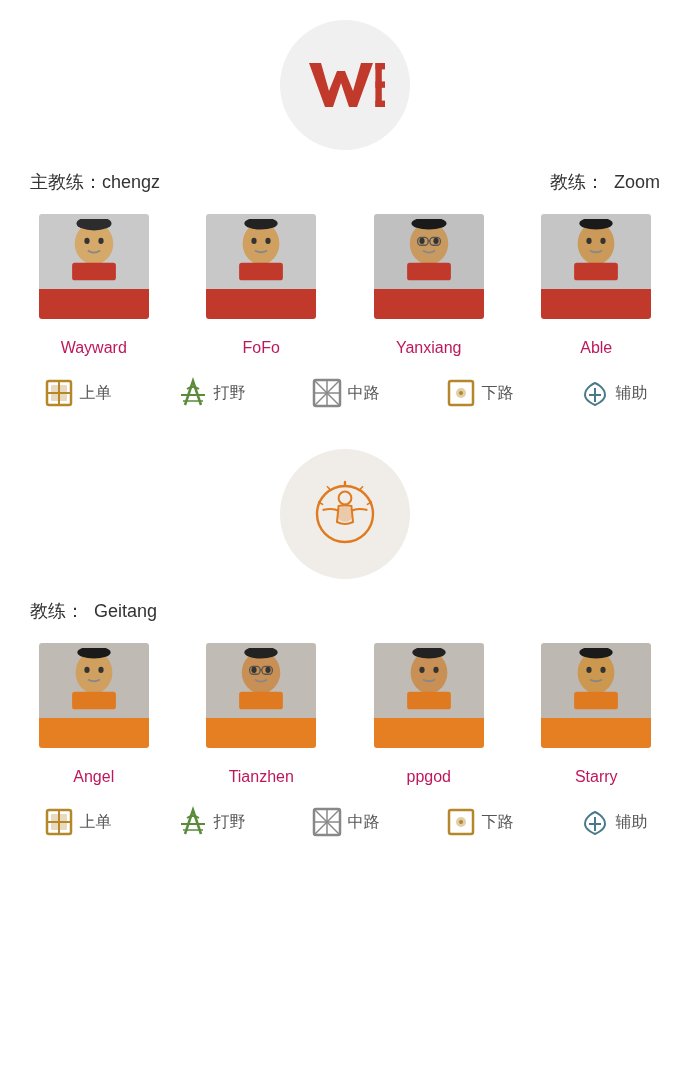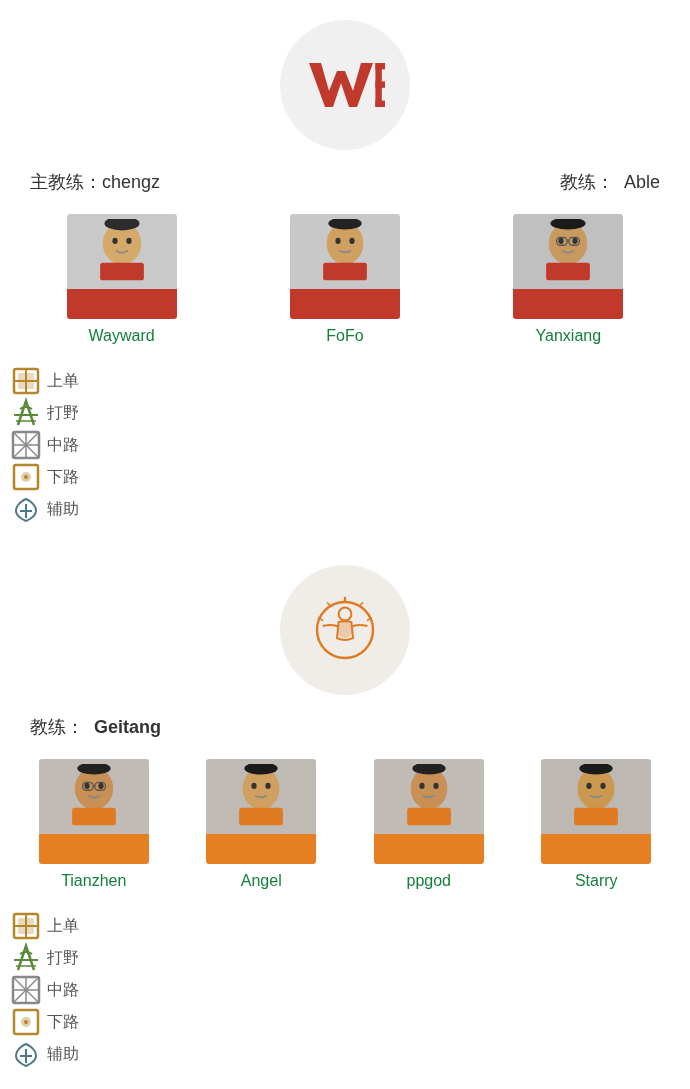--- a/index.html
+++ b/index.html
@@ -49,32 +49,31 @@
     }
 
     .player-card {
       display: flex;
       flex-direction: column;
       align-items: center;
       width: 120px;
     }
 
     .player-name {
-      margin-top: 8px;
+      margin-top: 20px;
       font-size: 16px;
-      color: #15803d;
+      color: #be185d;
       text-align: center;
     }
 
     
     .roles-row {
       display: flex;
       justify-content: space-around;
       padding: 10px 10px 20px;
-      flex-direction: column;
     }
 
     .role-item {
       display: flex;
       align-items: center;
       gap: 5px;
       font-size: 16px;
       color: #555;
     }
 
@@ -152,21 +151,21 @@
         <rect x="88" y="52" width="25" height="8" fill="#c0392b"></rect>
       </svg>
     </div>
   </div>
 
   <div class="coaches-row">
     <span>
       <span>主教练：</span><span style="font-weight:500;">chengz</span>
     </span>
     <span>
-      <span>教练：</span>&nbsp;&nbsp;<span style="font-weight:500;">Able</span>
+      <span>教练：</span>&nbsp;&nbsp;<span style="font-weight:500;">Zoom</span>
     </span>
   </div>
 
   <div class="players-row">
 
     <div class="player-card">
       <div class="player-img">
         <div class="player-head-area" style="background:#c9c9c9;">
           <svg width="70" height="70" viewBox="0 0 70 80">
             <ellipse cx="35" cy="28" rx="22" ry="24" fill="#d4a96a"></ellipse>
@@ -213,20 +212,36 @@
             <path d="M28 36 Q35 41 42 36" stroke="#888" stroke-width="2" fill="none"></path>
             <rect x="10" y="50" width="50" height="20" rx="3" fill="#c0392b"></rect>
             <ellipse cx="35" cy="5" rx="20" ry="7" fill="#1a1a1a"></ellipse>
           </svg>
         </div>
         <div class="player-jersey jersey-we"></div>
       </div>
       <div class="player-name">Yanxiang</div>
     </div>
 
+    <div class="player-card">
+      <div class="player-img">
+        <div class="player-head-area" style="background:#c5c5c5;">
+          <svg width="70" height="70" viewBox="0 0 70 80">
+            <ellipse cx="35" cy="28" rx="21" ry="24" fill="#cc9a58"></ellipse>
+            <ellipse cx="27" cy="25" rx="3" ry="3.5" fill="#333"></ellipse>
+            <ellipse cx="43" cy="25" rx="3" ry="3.5" fill="#333"></ellipse>
+            <path d="M28 36 Q35 40 42 36" stroke="#888" stroke-width="2" fill="none"></path>
+            <rect x="10" y="50" width="50" height="20" rx="3" fill="#c0392b"></rect>
+            <ellipse cx="35" cy="5" rx="19" ry="7" fill="#1a1a1a"></ellipse>
+          </svg>
+        </div>
+        <div class="player-jersey jersey-we"></div>
+      </div>
+      <div class="player-name">Able</div>
+    </div>
 
   </div>
 
   <div class="roles-row">
 
     <div class="role-item role-top">
       <svg class="role-icon" viewBox="0 0 32 32" fill="none">
         <rect x="4" y="4" width="24" height="24" rx="2" stroke="#b5862a" stroke-width="2.5" fill="none"></rect>
         <rect x="8" y="8" width="16" height="16" rx="1" fill="#b5862a" opacity="0.3"></rect>
         <line x1="16" y1="4" x2="16" y2="28" stroke="#b5862a" stroke-width="2"></line>
@@ -298,26 +313,43 @@
         <line x1="32" y1="20" x2="28" y2="16" stroke="#e07a20" stroke-width="2" stroke-linecap="round"></line>
         <line x1="68" y1="20" x2="72" y2="16" stroke="#e07a20" stroke-width="2" stroke-linecap="round"></line>
         <line x1="22" y1="38" x2="17" y2="35" stroke="#e07a20" stroke-width="2" stroke-linecap="round"></line>
         <line x1="78" y1="38" x2="83" y2="35" stroke="#e07a20" stroke-width="2" stroke-linecap="round"></line>
       </svg>
     </div>
   </div>
 
   <div class="coaches-row">
     <span>
-      <span>教练：</span>&nbsp;&nbsp;<span style="font-weight:700;">Geitang</span>
+      <span>教练：</span>&nbsp;&nbsp;<span style="font-weight:400;">Geitang</span>
     </span>
   </div>
 
   <div class="players-row">
 
+
+    <div class="player-card">
+      <div class="player-img">
+        <div class="player-head-area" style="background:#bfbab4;">
+          <svg width="70" height="70" viewBox="0 0 70 80">
+            <ellipse cx="35" cy="28" rx="21" ry="24" fill="#d0a060"></ellipse>
+            <ellipse cx="27" cy="25" rx="3" ry="3.5" fill="#333"></ellipse>
+            <ellipse cx="43" cy="25" rx="3" ry="3.5" fill="#333"></ellipse>
+            <path d="M28 36 Q35 40 42 36" stroke="#888" stroke-width="2" fill="none"></path>
+            <rect x="10" y="50" width="50" height="20" rx="3" fill="#e07a20"></rect>
+            <ellipse cx="35" cy="5" rx="19" ry="7" fill="#1a1a1a"></ellipse>
+          </svg>
+        </div>
+        <div class="player-jersey jersey-starry"></div>
+      </div>
+      <div class="player-name">Angel</div>
+    </div>
 
     <div class="player-card">
       <div class="player-img">
         <div class="player-head-area" style="background:#c0bbb5;">
           <svg width="70" height="70" viewBox="0 0 70 80">
             <ellipse cx="35" cy="28" rx="22" ry="24" fill="#c89055"></ellipse>
             <ellipse cx="27" cy="25" rx="3" ry="3.5" fill="#333"></ellipse>
             <ellipse cx="43" cy="25" rx="3" ry="3.5" fill="#333"></ellipse>
 
             <rect x="22" y="21" width="12" height="9" rx="4" fill="none" stroke="#555" stroke-width="1.5"></rect>
@@ -328,37 +360,20 @@
             <ellipse cx="35" cy="5" rx="19" ry="7" fill="#222"></ellipse>
           </svg>
         </div>
         <div class="player-jersey jersey-starry"></div>
       </div>
       <div class="player-name">Tianzhen</div>
     </div>
 
     <div class="player-card">
       <div class="player-img">
-        <div class="player-head-area" style="background:#bfbab4;">
-          <svg width="70" height="70" viewBox="0 0 70 80">
-            <ellipse cx="35" cy="28" rx="21" ry="24" fill="#d0a060"></ellipse>
-            <ellipse cx="27" cy="25" rx="3" ry="3.5" fill="#333"></ellipse>
-            <ellipse cx="43" cy="25" rx="3" ry="3.5" fill="#333"></ellipse>
-            <path d="M28 36 Q35 40 42 36" stroke="#888" stroke-width="2" fill="none"></path>
-            <rect x="10" y="50" width="50" height="20" rx="3" fill="#e07a20"></rect>
-            <ellipse cx="35" cy="5" rx="19" ry="7" fill="#1a1a1a"></ellipse>
-          </svg>
-        </div>
-        <div class="player-jersey jersey-starry"></div>
-      </div>
-      <div class="player-name">Angel</div>
-    </div>
-
-    <div class="player-card">
-      <div class="player-img">
         <div class="player-head-area" style="background:#c0bbb5;">
           <svg width="70" height="70" viewBox="0 0 70 80">
             <ellipse cx="35" cy="28" rx="21" ry="24" fill="#c89055"></ellipse>
             <ellipse cx="27" cy="25" rx="3" ry="3.5" fill="#333"></ellipse>
             <ellipse cx="43" cy="25" rx="3" ry="3.5" fill="#333"></ellipse>
             <path d="M28 36 Q35 40 42 36" stroke="#888" stroke-width="2" fill="none"></path>
             <rect x="10" y="50" width="50" height="20" rx="3" fill="#e07a20"></rect>
             <ellipse cx="35" cy="5" rx="19" ry="7" fill="#222"></ellipse>
           </svg>
         </div>

